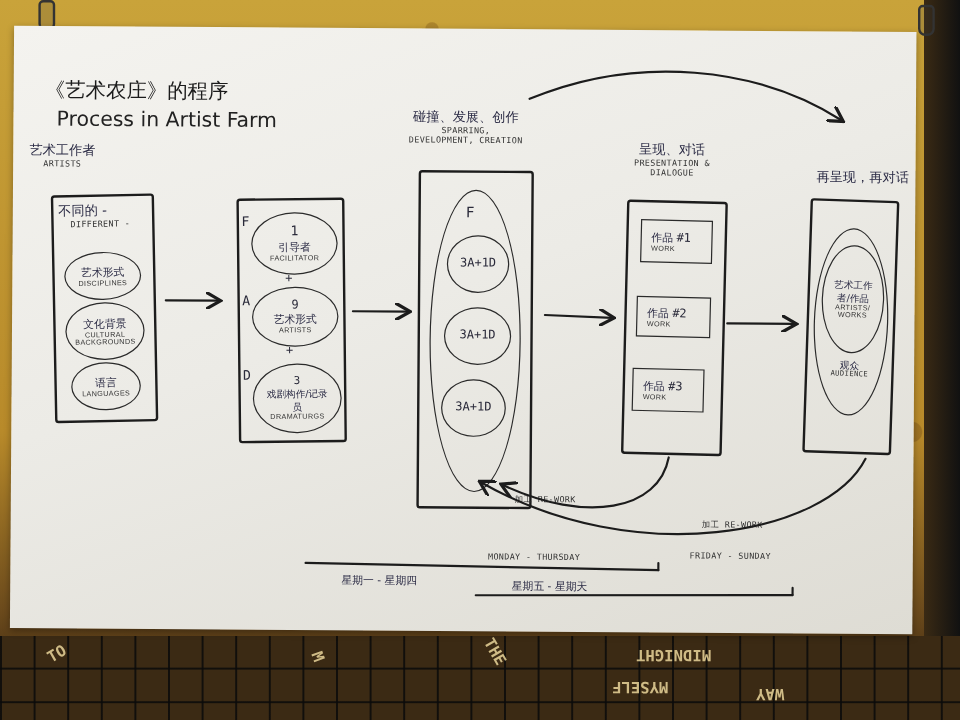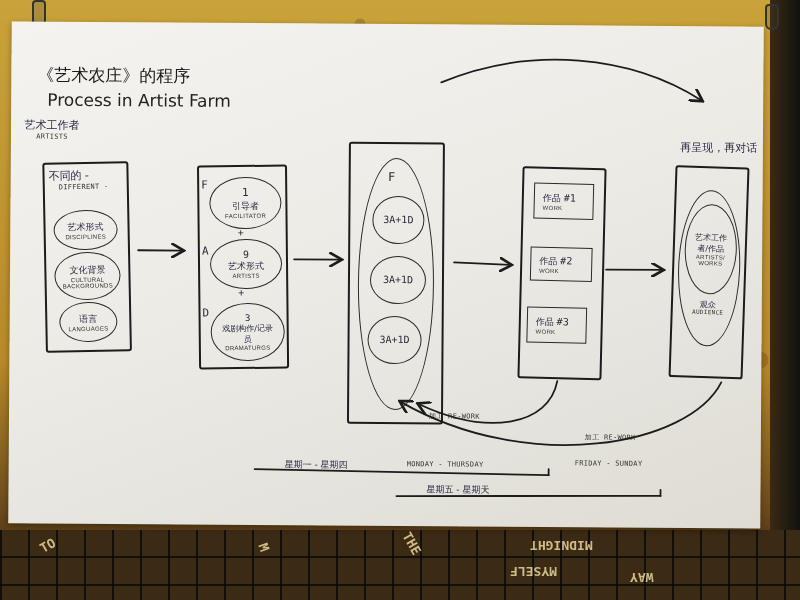--- a/index.html
+++ b/index.html
@@ -131,35 +131,43 @@
     </div>
     <span class="hand" style="left:38px;top:120px;font-size:10px">+</span>
     <span class="hand" style="left:2px;top:140px;font-size:11px">D</span>
     <div class="oval" style="left:10px;top:136px;width:72px;height:56px">
       <span class="hand" style="position:static;font-size:9px">3</span>
       <span class="cn" style="font-size:8px;width:52px">戏剧构作/记录员</span>
       <span class="en" style="font-size:6px">Dramaturgs</span>
     </div>
   </div>
 
+  <div class="hand" style="left:322px;top:68px;width:110px">
+    <div class="cn">碰撞、发展、创作</div>
+    <div class="en" style="width:96px;margin:0 auto">Sparring, Development, Creation</div>
+  </div>
   <div class="col-box" style="left:338px;top:118px;width:92px;height:278px">
     <div class="oval" style="left:8px;top:14px;width:74px;height:250px;justify-content:flex-start">
       <span class="hand" style="position:static;font-size:12px;margin-top:12px;margin-right:10px">F</span>
     </div>
     <div class="oval" style="left:22px;top:52px;width:50px;height:46px">
       <span class="hand" style="position:static;font-size:10px">3A+1D</span>
     </div>
     <div class="oval" style="left:20px;top:112px;width:54px;height:46px">
       <span class="hand" style="position:static;font-size:10px">3A+1D</span>
     </div>
     <div class="oval" style="left:18px;top:172px;width:52px;height:46px">
       <span class="hand" style="position:static;font-size:10px">3A+1D</span>
     </div>
   </div>
 
+  <div class="hand" style="left:504px;top:94px;width:90px">
+    <div class="cn">呈现、对话</div>
+    <div class="en" style="width:70px;margin:0 auto">Presentation &amp; Dialogue</div>
+  </div>
   <div class="col-box" style="left:510px;top:142px;width:80px;height:208px;transform:rotate(1deg)">
     <div class="workbox" style="left:10px;top:14px;width:50px;height:34px">
       <span class="cn" style="font-size:9px"><span>作品</span> <span class="hand" style="position:static;font-size:10px">#1</span></span>
       <span class="en" style="font-size:6px">Work</span>
     </div>
     <div class="workbox" style="left:8px;top:78px;width:52px;height:32px">
       <span class="cn" style="font-size:9px"><span>作品</span> <span class="hand" style="position:static;font-size:10px">#2</span></span>
       <span class="en" style="font-size:6px">Work</span>
     </div>
     <div class="workbox" style="left:6px;top:138px;width:50px;height:34px">
@@ -179,21 +187,21 @@
     </div>
     <div class="hand" style="left:12px;top:132px;width:46px">
       <div class="cn" style="font-size:8px">观众</div>
       <div class="en" style="font-size:6px">Audience</div>
     </div>
   </div>
 
   <span class="hand en" style="left:420px;top:388px;font-size:7px">加工 Re-work</span>
   <span class="hand en" style="left:576px;top:408px;font-size:7px">加工 Re-work</span>
 
-  <span class="hand cn" style="left:276px;top:436px;font-size:9px">星期一 - 星期四</span>
+  <span class="hand cn" style="left:276px;top:456px;font-size:9px">星期一 - 星期四</span>
   <span class="hand en" style="left:398px;top:436px">Monday - Thursday</span>
   <span class="hand cn" style="left:418px;top:460px;font-size:9px">星期五 - 星期天</span>
   <span class="hand en" style="left:566px;top:434px">Friday - Sunday</span>
 
   <svg class="overlay" width="752" height="502">
     <defs>
       <marker id="ah" markerWidth="8" markerHeight="8" refX="6" refY="4" orient="auto">
         <path d="M0,0 L7,4 L0,8" fill="none" stroke="#1c1c1c" stroke-width="1.5"></path>
       </marker>
     </defs>

